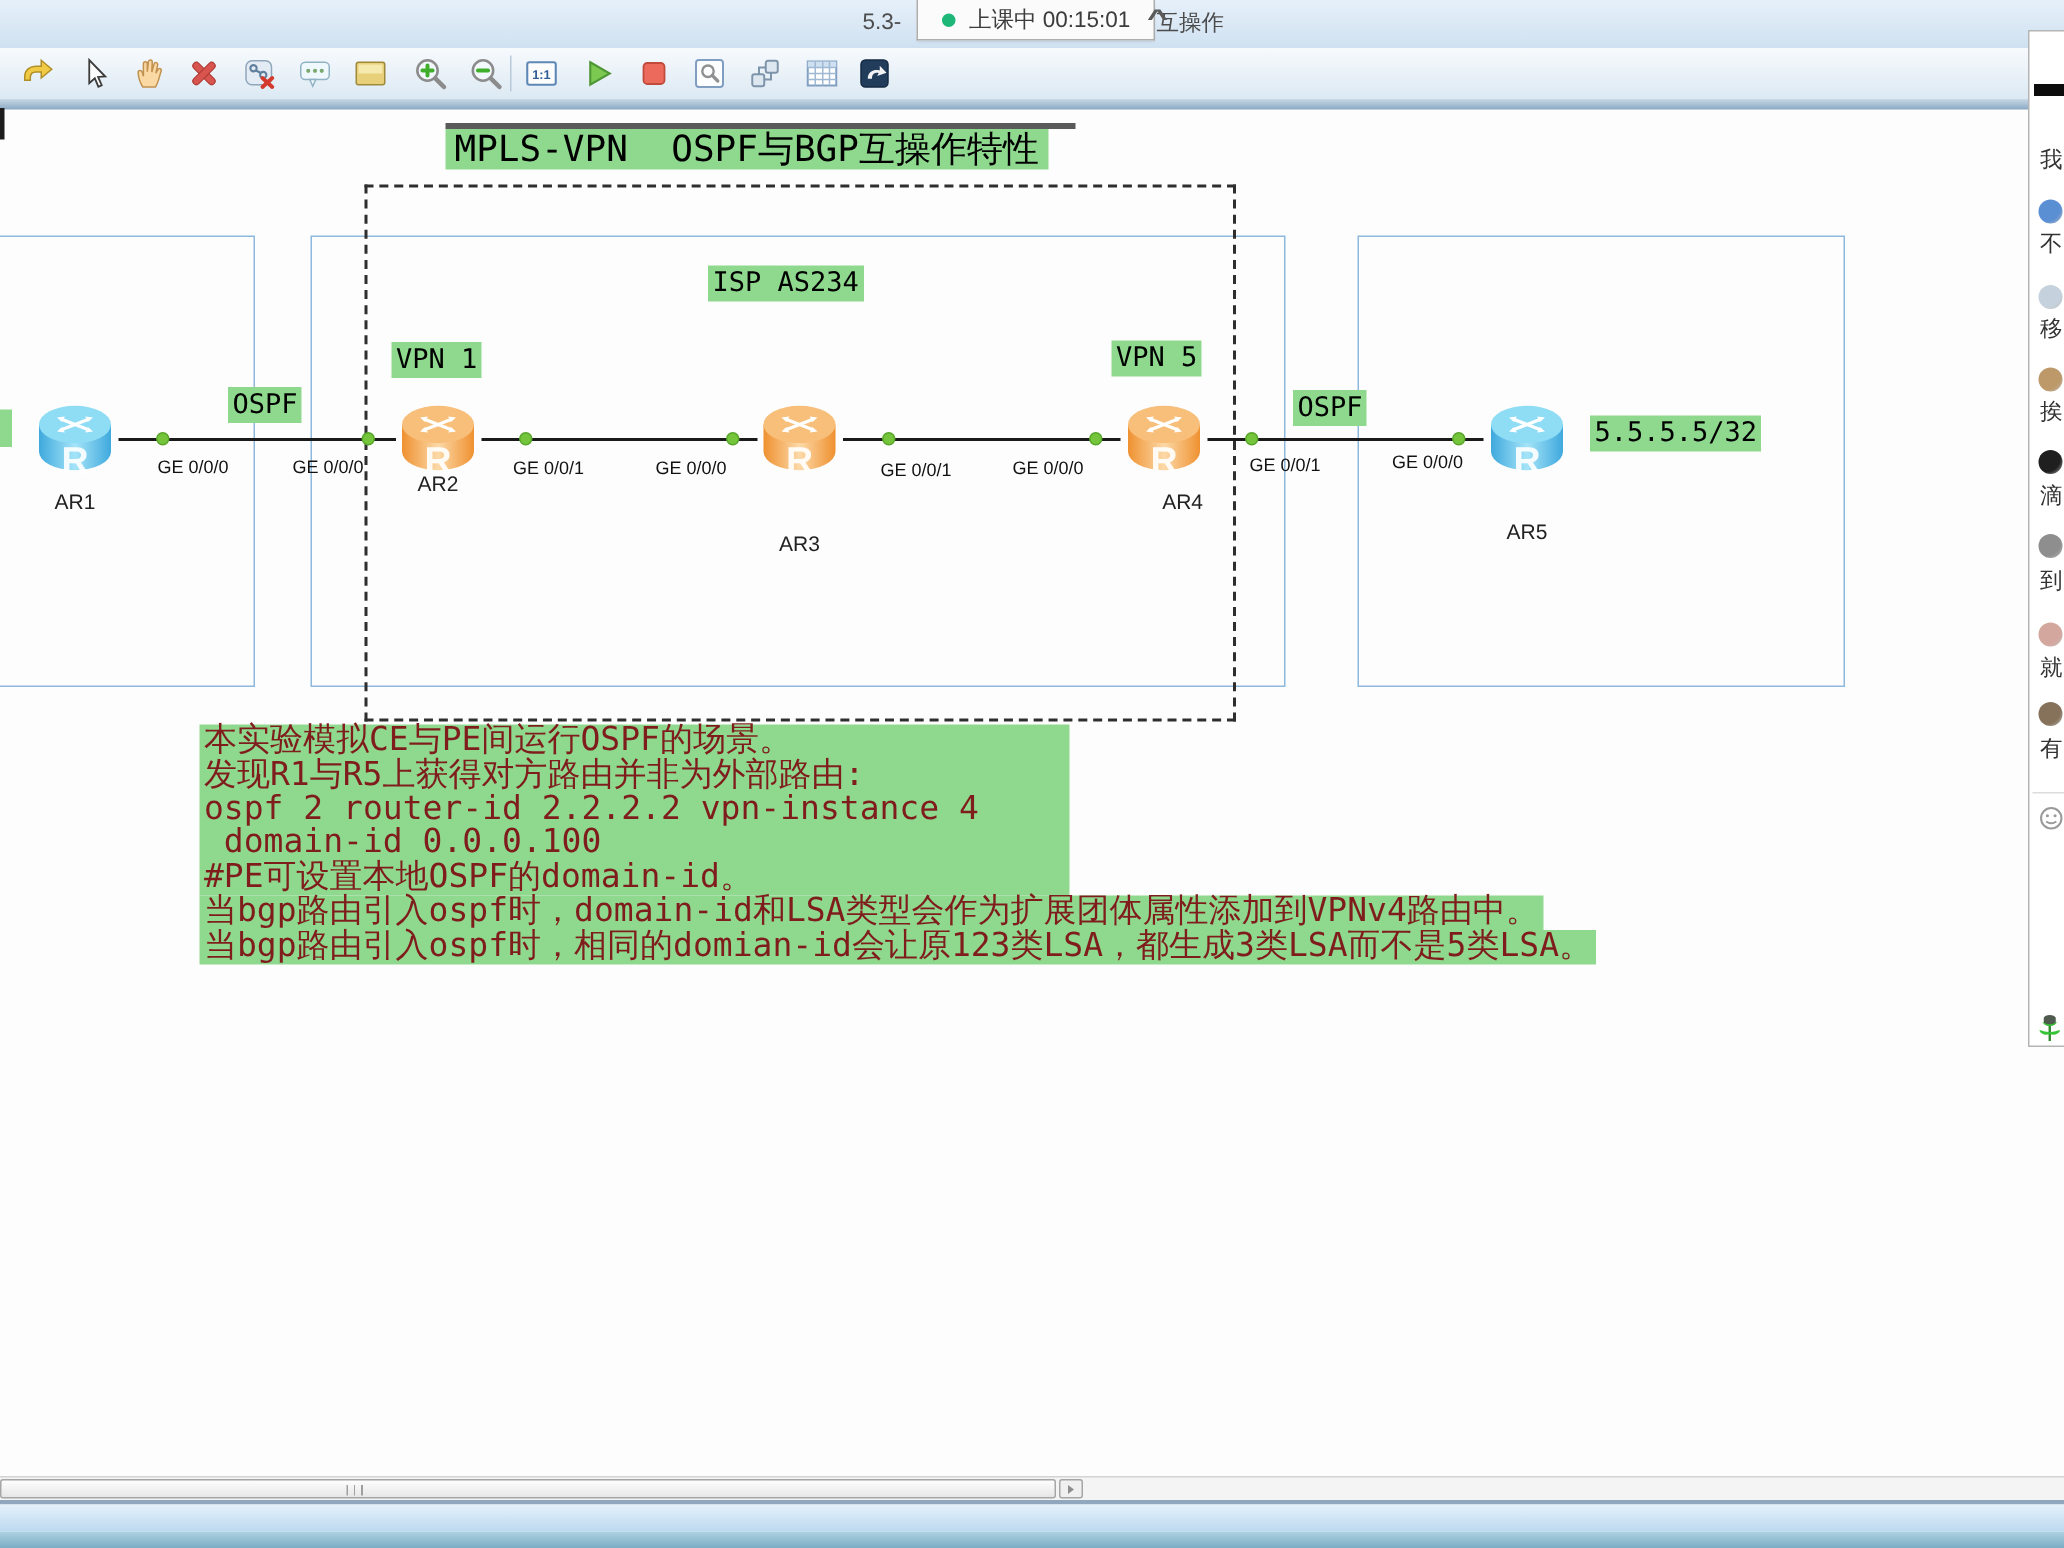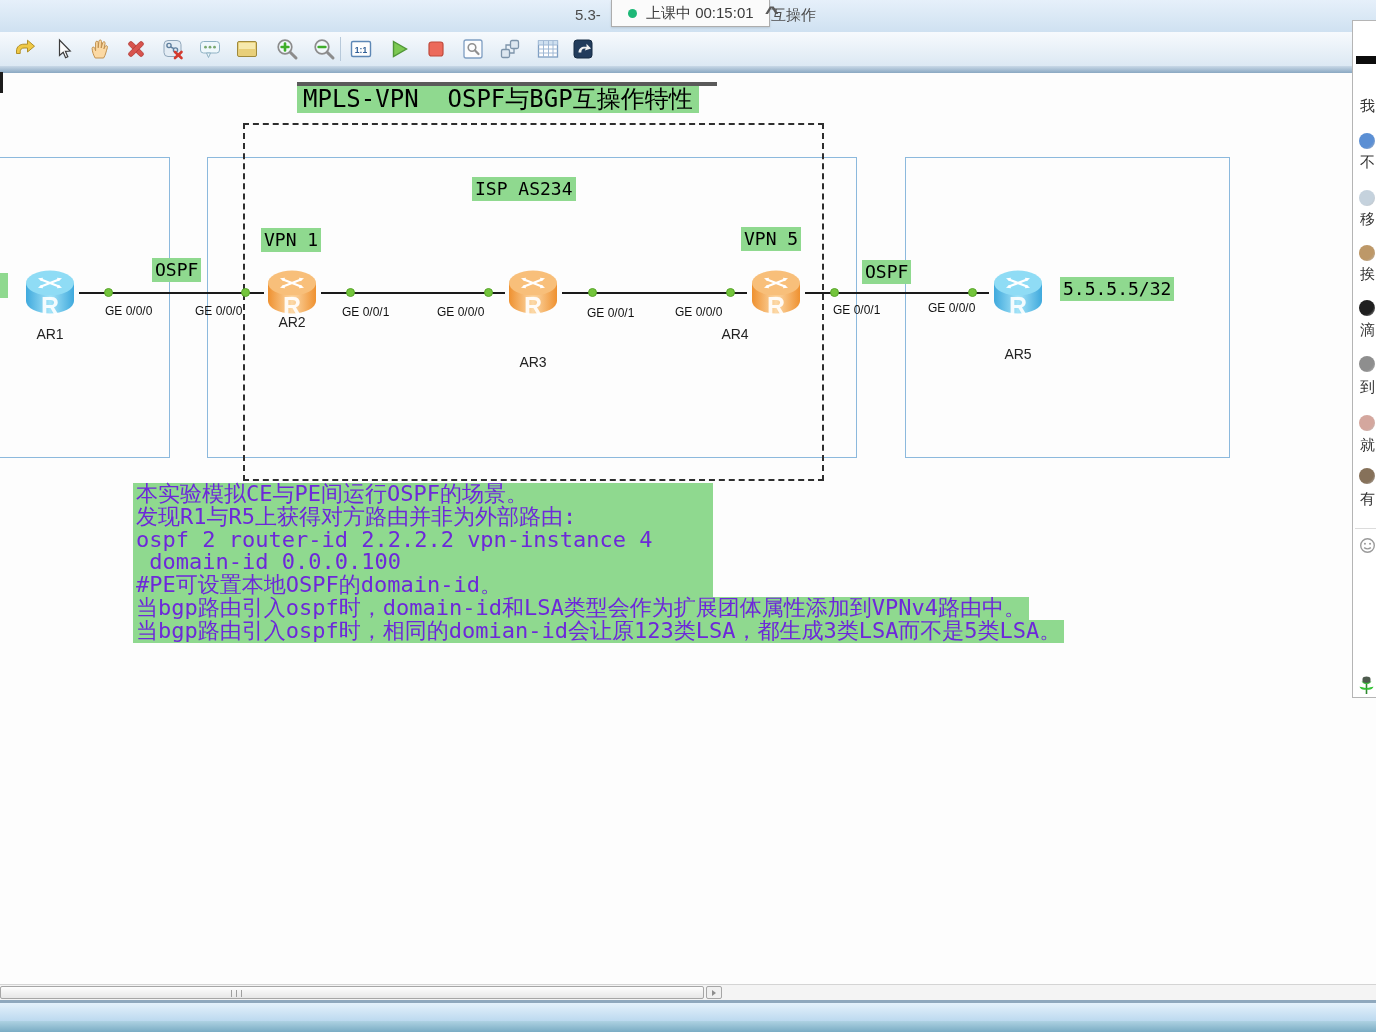--- a/index.html
+++ b/index.html
@@ -36,21 +36,21 @@
   .rname{position:absolute;font-size:14px;color:#222;text-align:center;width:44px;z-index:2}
   .iface{position:absolute;font-size:12px;color:#111;white-space:pre;z-index:2}
   .glabel{position:absolute;background:#8fd98f;color:#000;z-index:3;
           font-family:"DejaVu Sans Mono","DejaVu Sans",monospace;font-size:18px;line-height:24px;
           padding:0 3px;white-space:pre}
   #diagram-title{left:297px;top:86px;font-size:24px;line-height:27px;padding:0 6px}
   #diagram-title-top{left:297px;top:82px;width:420px;height:4px;background:#5a5a5a;z-index:3}
   #label-sliver{left:0;top:273px;width:8px;height:25px;padding:0}
 
   
-  #notes{left:133px;top:483px;z-index:3;color:#6d28d9;
+  #notes{left:133px;top:483px;z-index:3;color:#7f1d1d;
          font-family:"DejaVu Sans Mono","DejaVu Sans",monospace;font-size:22px;line-height:22.8px}
   #notes-b1{background:#8fd98f;min-width:574px;width:fit-content;padding:0 3px}
   #notes-b1 div{white-space:pre}
   .nline{background:#8fd98f;padding:0 3px;width:fit-content;white-space:pre}
 
   
   #chat-panel{left:1352px;top:20px;width:24px;height:678px;background:#fff;
               border:1px solid #b5b5b5;border-right:none;box-sizing:border-box;overflow:hidden;z-index:5}
   #chat-videobar{position:absolute;left:3px;top:35px;width:21px;height:8px;background:#0c0c0c}
   .chat-char{position:absolute;left:7px;font-size:15px;color:#333;white-space:pre}
@@ -373,21 +373,21 @@
         <line x1="20" y1="15.5" x2="38" y2="22.5"></line>
       </g>
       <g fill="#ffffff">
         <path d="M41 14.3 l-5.2 -0.6 1.8 3.6 z"></path>
         <path d="M17 23.7 l5.2 0.6 -1.8 -3.6 z"></path>
         <path d="M41 23.7 l-5.2 0.6 1.8 -3.6 z"></path>
         <path d="M17 14.3 l5.2 -0.6 -1.8 3.6 z"></path>
       </g>
       <text x="29" y="51" text-anchor="middle" font-size="25" font-weight="bold" font-family="Liberation Sans,sans-serif" fill="rgba(255,255,255,0.9)">R</text>
     </svg></div>
-<div class="rname" style="left: 713px; top: 326px;">AR4</div>
+<div class="rname" style="left: 758px; top: 326px; text-align: right;">AR4</div>
 <div class="router" style="left: 989px; top: 264px;"><svg width="58" height="58" viewBox="0 0 58 58">
       <defs>
         <linearGradient id="rg4" x1="0" y1="0" x2="1" y2="0">
           <stop offset="0" stop-color="#3fa9dd"></stop>
           <stop offset="0.5" stop-color="#a5e4f8"></stop>
           <stop offset="1" stop-color="#3fa9dd"></stop>
         </linearGradient>
       </defs>
       <path d="M5 19 L5 37 A24 12.5 0 0 0 53 37 L53 19 Z" fill="url(#rg4)"></path>
       <ellipse cx="29" cy="19" rx="24" ry="12.5" fill="#8fdcf5"></ellipse>

